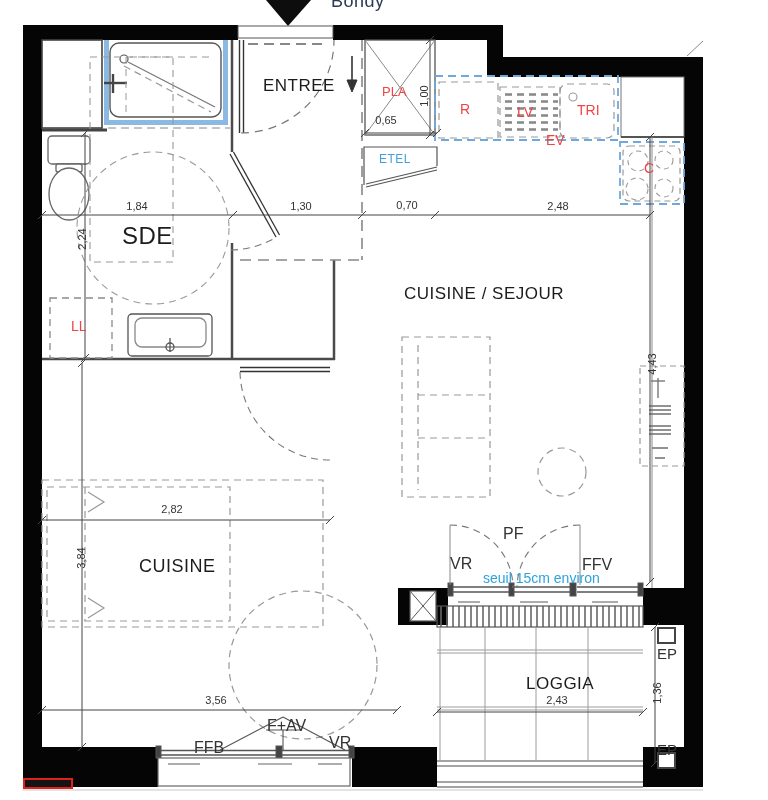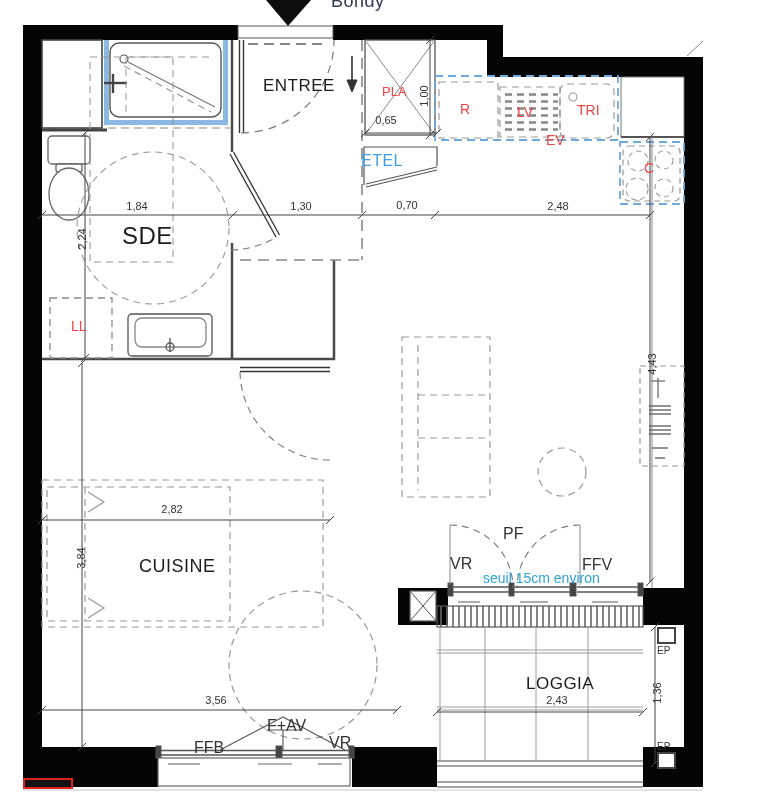--- a/index.html
+++ b/index.html
@@ -4,21 +4,21 @@
 <style>
   html,body{margin:0;padding:0;background:#fff;}
   #plan{position:relative;width:768px;height:800px;background:#ffffff;overflow:hidden;
         font-family:"Liberation Sans", sans-serif;color:#222;}
   .wall{position:absolute;background:#050505;}
   svg.layer{position:absolute;left:0;top:0;}
   .lbl{position:absolute;white-space:nowrap;color:#ef4444;}
   .room{font-size:17px;letter-spacing:.5px;color:#1c1c1c;}
   .fix{font-size:14px;}
   .small{font-size:16px;color:#333;}
-  .tiny{font-size:10px;color:#333;}
+  .tiny{font-size:15px;color:#333;}
   .dim{font-size:11px;color:#333;text-align:center;width:60px;}
   .vdim{font-size:11px;color:#333;text-align:center;width:44px;transform:rotate(-90deg);}
   .blue{color:var(--etel-blue,#41a0dc);}
   .note{font-size:14px;color:var(--note-blue,#2da3dd);}
   .city{font-size:18px;color:#2b3a55;letter-spacing:.5px;}
 </style>
 </head>
 <body>
 
 <div id="plan">
@@ -306,25 +306,26 @@
 
     <line x1="23" y1="790" x2="703" y2="790" stroke="#c9c9c9" stroke-width="1"></line>
 
     <rect x="24" y="779" width="48" height="9" fill="#141414" stroke="#e0221f" stroke-width="2"></rect>
   </svg>
 
   <div class="lbl city" style="left:331px;top:-9px">Bondy</div>
 
   <div class="lbl room" style="left:263px;top:76px">ENTREE</div>
   <div class="lbl room" style="left:122px;top:222px;font-size:24px">SDE</div>
+  <div class="lbl room" style="left:404px;top:284px">CUISINE / SEJOUR</div>
   <div class="lbl room" style="left:139px;top:556px;font-size:18px">CUISINE</div>
   <div class="lbl room" style="left:526px;top:674px">LOGGIA</div>
 
   <div class="lbl fix" style="left:382px;top:84px;font-size:13px">PLA</div>
-  <div class="lbl fix blue" style="left:361px;top:152px;font-size:16px;letter-spacing:.5px">ETEL</div>
+  <div class="lbl fix blue" style="left:379px;top:152px;font-size:12px;letter-spacing:.5px">ETEL</div>
   <div class="lbl fix" style="left:460px;top:101px">R</div>
   <div class="lbl fix" style="left:517px;top:104px">LV</div>
   <div class="lbl fix" style="left:577px;top:102px">TRI</div>
   <div class="lbl fix" style="left:546px;top:132px">EV</div>
   <div class="lbl fix" style="left:644px;top:160px">C</div>
   <div class="lbl fix" style="left:71px;top:318px">LL</div>
 
   <div class="lbl small" style="left:503px;top:525px">PF</div>
   <div class="lbl small" style="left:450px;top:555px">VR</div>
   <div class="lbl small" style="left:582px;top:556px">FFV</div>

